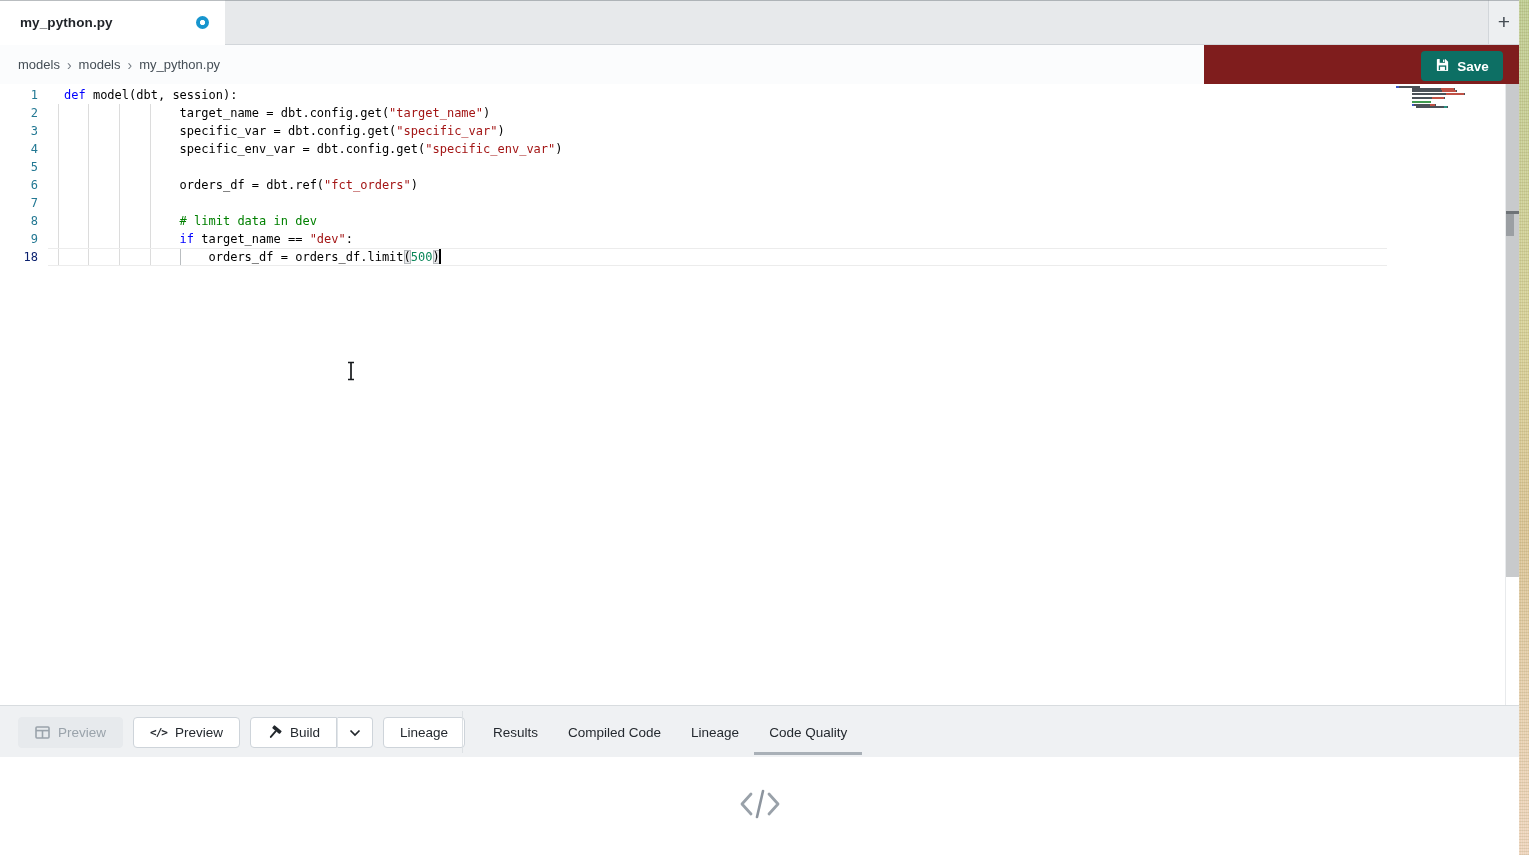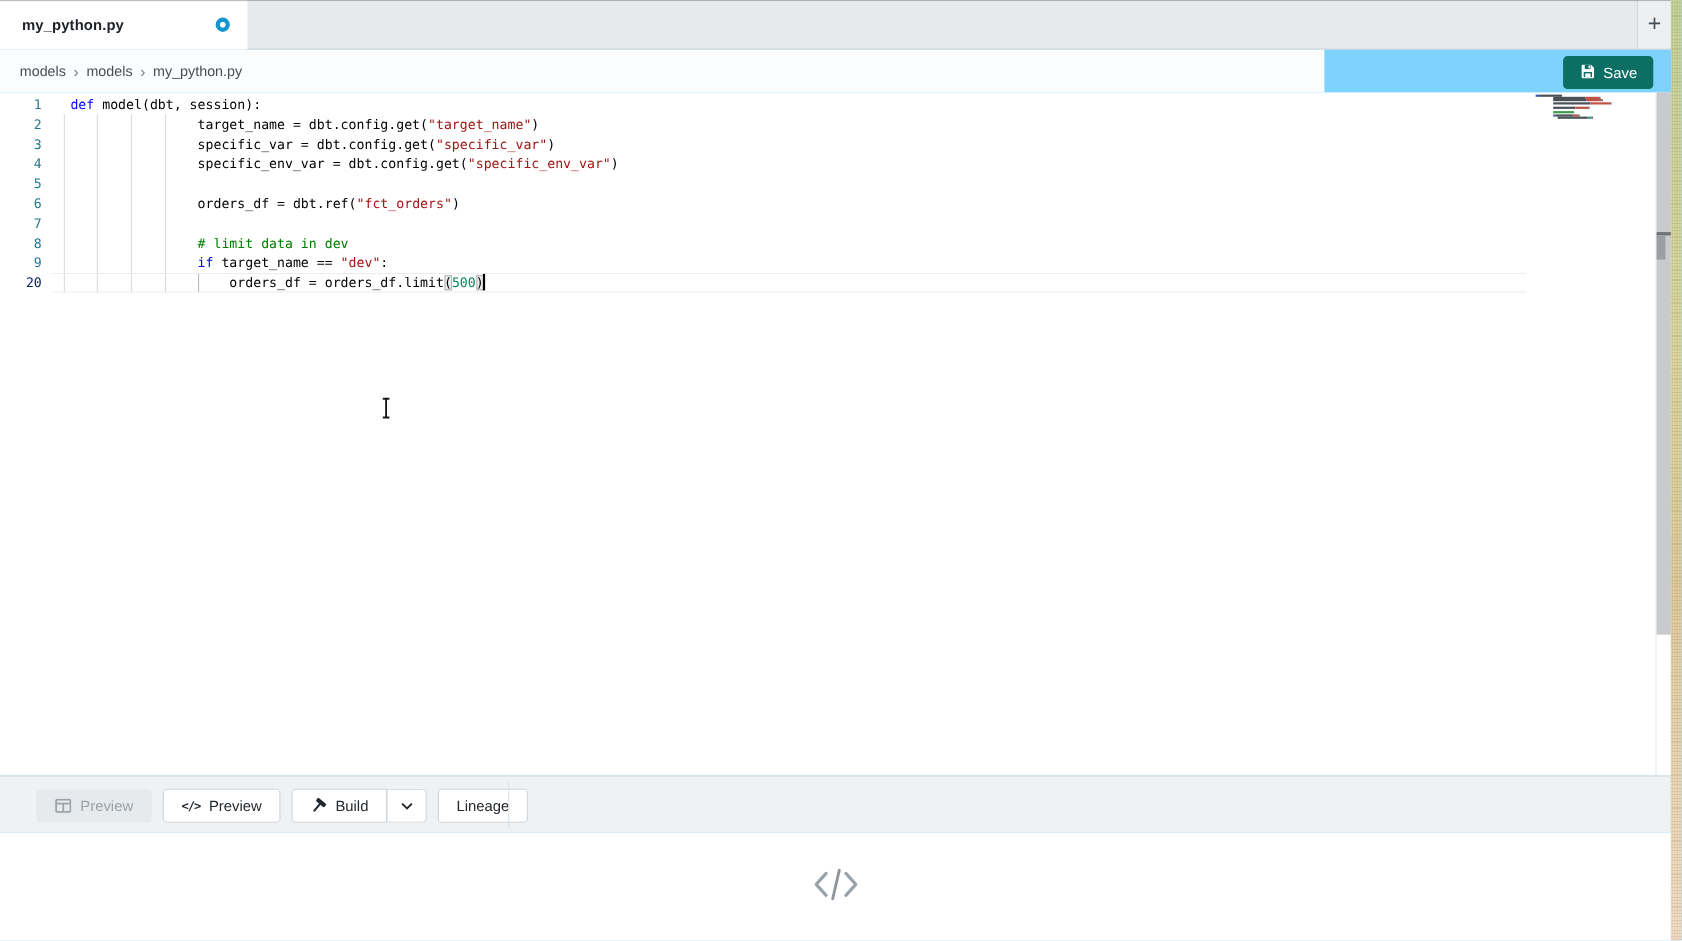--- a/index.html
+++ b/index.html
@@ -1,37 +1,37 @@
 <!DOCTYPE html>
 <html><head>
 <meta charset="utf-8">
 <style>
   *{box-sizing:border-box;margin:0;padding:0}
   html,body{width:1529px;height:855px;overflow:hidden;background:#fff;font-family:"Liberation Sans",sans-serif}
-  #app{position:relative;width:1529px;height:855px;background:#7dd3fc;overflow:hidden}
+  #app{position:relative;width:1529px;height:855px;background:#7f1d1d;overflow:hidden}
 
   
   .topline{position:absolute;left:0;top:0;width:1519px;height:1px;background:#80868c;opacity:.55;z-index:6}
 
   
   .tabbar{position:absolute;left:0;top:0;width:1519px;height:45px;z-index:3}
   .tab-strip{position:absolute;left:0;top:0;width:100%;height:45px;background:#e7e9eb;border-bottom:1px solid #d2d6da}
   .tab-active{position:absolute;left:0;top:0;width:225px;height:45px;background:#fff;z-index:2;display:flex;align-items:center;cursor:pointer}
   .tab-active .lbl{margin-left:20px;font-size:13.5px;font-weight:bold;color:#1f2328;letter-spacing:.1px}
   .unsaved-dot{position:absolute;right:16px;top:16px;width:13px;height:13px;border-radius:50%;
     background:radial-gradient(circle at 50% 50%, #ffffff 0 2.2px, #1795ce 3px 100%)}
   .plus-area{position:absolute;right:0;top:0;width:31px;height:44px;background:#edeff1;border-left:1px solid #d2d6da;
     display:flex;align-items:center;justify-content:center;z-index:2;font-size:21px;color:#454d54;cursor:pointer}
 
   
   .crumbbar{position:absolute;left:0;top:45px;width:1204px;height:39px;background:#fbfcfd;z-index:2}
   .crumbs{position:absolute;left:18px;top:0;height:39px;display:flex;align-items:center;font-size:13px;color:#454e56}
   .crumbs .sep{margin:0 7px;color:#747c84;font-size:14px}
   .save-btn{position:absolute;left:1421px;top:6px;width:82px;height:30px;background:#0d6f64;border:none;border-radius:4px;
-    color:#fff;font-size:13.5px;font-weight:normal;display:flex;align-items:center;justify-content:center;gap:7px;
+    color:#fff;font-size:13.5px;font-weight:bold;display:flex;align-items:center;justify-content:center;gap:7px;
     cursor:pointer;font-family:inherit}
 
   
   .editor{position:absolute;left:0;top:84px;width:1519px;height:621px;background:#fff;cursor:text}
   .gutter{position:absolute;left:0;top:2px;width:38px;text-align:right;font:12px/18px "DejaVu Sans Mono",monospace;color:#237893}
   .gut-num{height:18px}
   .gut-num.active{color:#0b216f}
   .code-col{position:absolute;left:48px;top:2px;width:1339px;font:12px/18px "DejaVu Sans Mono",monospace;color:#000;white-space:pre}
   .code-row{height:18px;padding-left:16px}
   .code-row.active{box-shadow:inset 0 1px 0 #ececec, inset 0 -1px 0 #ececec}
@@ -60,21 +60,21 @@
   .sb-borderline{position:absolute;left:1505px;top:0;width:1px;height:621px;background:#e8eaec}
   .sb-track{position:absolute;left:1506px;top:0;width:13px;height:493px;background:#c8cacc;cursor:pointer}
   .sb-decor{position:absolute;left:1506px;top:127px;width:13px;height:3px;background:#6e7377}
   .sb-thumb{position:absolute;left:1506px;top:130px;width:8px;height:22px;background:#9b9fa3;cursor:pointer}
 
   
   .ibeam{position:absolute;left:346px;top:277px;width:10px;height:20px;pointer-events:none}
 
   
   .btoolbar{position:absolute;left:0;top:705px;width:1519px;height:52px;background:#eff1f3;border-top:1px solid #d8dcdf;z-index:2}
-  .btn-row{position:absolute;left:33px;top:11px;height:31px;display:flex;gap:10px}
+  .btn-row{position:absolute;left:18px;top:11px;height:31px;display:flex;gap:10px}
   .tb-btn{display:flex;align-items:center;gap:8px;height:31px;padding:0 16px;background:#fff;border:1px solid #ced4da;
     border-radius:4px;font-size:13.5px;color:#24292f;cursor:pointer;font-family:inherit}
   .tb-btn.disabled{background:#e7eaed;border-color:#e7eaed;color:#9aa3ab;cursor:default}
   .tb-btn .gi{display:flex;align-items:center}
   .code-glyph{font-family:"DejaVu Sans Mono",monospace;font-size:11px;font-weight:bold;letter-spacing:-1px}
   .split{display:flex}
   .split .tb-btn.main{border-radius:4px 0 0 4px}
   .split .tb-btn.more{border-radius:0 4px 4px 0;border-left:1px solid #e2e6ea;padding:0 11px}
   .vdivider{position:absolute;left:462px;top:5px;width:1px;height:42px;background:#dde1e4}
   .panel-tabs{position:absolute;left:478px;top:7px;height:42px;display:flex}
@@ -141,21 +141,21 @@
     <div class="gutter">
         <div class="gut-num">1</div>
         <div class="gut-num">2</div>
         <div class="gut-num">3</div>
         <div class="gut-num">4</div>
         <div class="gut-num">5</div>
         <div class="gut-num">6</div>
         <div class="gut-num">7</div>
         <div class="gut-num">8</div>
         <div class="gut-num">9</div>
-        <div class="gut-num active">20</div>
+        <div class="gut-num active">18</div>
       </div>
     <div class="code-col"><div class="code-row"><span class="tok-keyword">def</span><span class="tok-plain"> model(dbt, session):</span></div><div class="code-row"><span class="tok-ws">                </span><span class="tok-plain">target_name = dbt.config.get(</span><span class="tok-string">"target_name"</span><span class="tok-plain">)</span></div><div class="code-row"><span class="tok-ws">                </span><span class="tok-plain">specific_var = dbt.config.get(</span><span class="tok-string">"specific_var"</span><span class="tok-plain">)</span></div><div class="code-row"><span class="tok-ws">                </span><span class="tok-plain">specific_env_var = dbt.config.get(</span><span class="tok-string">"specific_env_var"</span><span class="tok-plain">)</span></div><div class="code-row"></div><div class="code-row"><span class="tok-ws">                </span><span class="tok-plain">orders_df = dbt.ref(</span><span class="tok-string">"fct_orders"</span><span class="tok-plain">)</span></div><div class="code-row"></div><div class="code-row"><span class="tok-ws">                </span><span class="tok-comment"># limit data in dev</span></div><div class="code-row"><span class="tok-ws">                </span><span class="tok-keyword">if</span><span class="tok-plain"> target_name == </span><span class="tok-string">"dev"</span><span class="tok-plain">:</span></div><div class="code-row active"><span class="tok-ws">                    </span><span class="tok-plain">orders_df = orders_df.limit</span><span class="tok-bracket">(</span><span class="tok-number">500</span><span class="tok-bracket">)</span></div></div>
 
     <div class="cursor-caret"></div>
 
     <div class="minimap">
         <div class="mm-row"><span class="mm-seg mm-keyword" style="width: 3px;"></span><span class="mm-seg mm-plain" style="width: 21px;"></span></div>
         <div class="mm-row"><span class="mm-seg mm-ws" style="width: 16px;"></span><span class="mm-seg mm-plain" style="width: 29px;"></span><span class="mm-seg mm-string" style="width: 13px;"></span><span class="mm-seg mm-plain" style="width: 1px;"></span></div>
         <div class="mm-row"><span class="mm-seg mm-ws" style="width: 16px;"></span><span class="mm-seg mm-plain" style="width: 30px;"></span><span class="mm-seg mm-string" style="width: 14px;"></span><span class="mm-seg mm-plain" style="width: 1px;"></span></div>
         <div class="mm-row"><span class="mm-seg mm-ws" style="width: 16px;"></span><span class="mm-seg mm-plain" style="width: 34px;"></span><span class="mm-seg mm-string" style="width: 18px;"></span><span class="mm-seg mm-plain" style="width: 1px;"></span></div>
@@ -217,20 +217,26 @@
           </span>
         </button>
       </div>
 
       <button class="tb-btn">
         <span>Lineage</span>
       </button>
     </div>
 
     <div class="vdivider"></div>
+    <div class="panel-tabs">
+        <div class="panel-tab">Results</div>
+        <div class="panel-tab">Compiled Code</div>
+        <div class="panel-tab">Lineage</div>
+        <div class="panel-tab active">Code Quality</div>
+      </div>
   </div>
 
   <div class="panel">
     <span>
       <svg width="42" height="30" viewBox="0 0 42 30">
         <polyline points="12,5 3,15 12,25" fill="none" stroke="#99a1a9" stroke-width="2.8" stroke-linecap="round" stroke-linejoin="round"></polyline>
         <polyline points="30,5 39,15 30,25" fill="none" stroke="#99a1a9" stroke-width="2.8" stroke-linecap="round" stroke-linejoin="round"></polyline>
         <line x1="24" y1="2" x2="18" y2="28" stroke="#8d959e" stroke-width="2.6" stroke-linecap="round"></line>
       </svg>
     </span>

